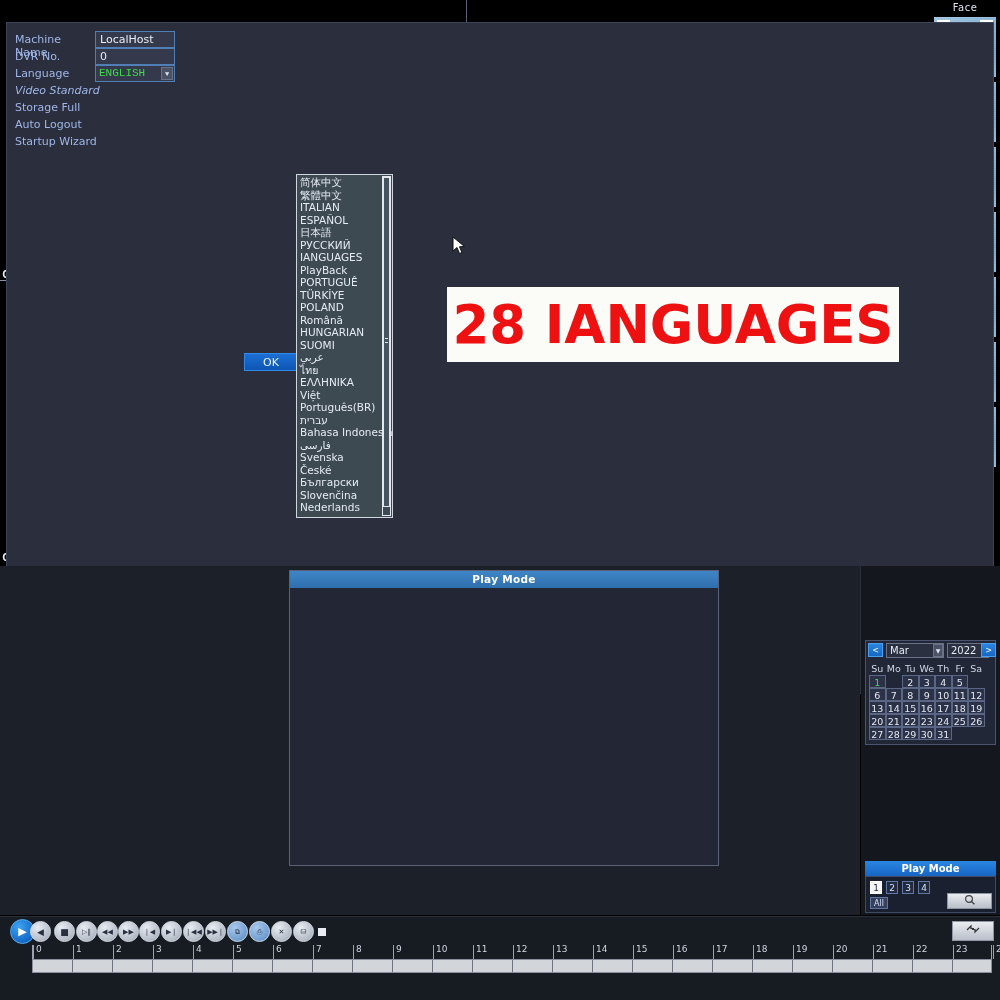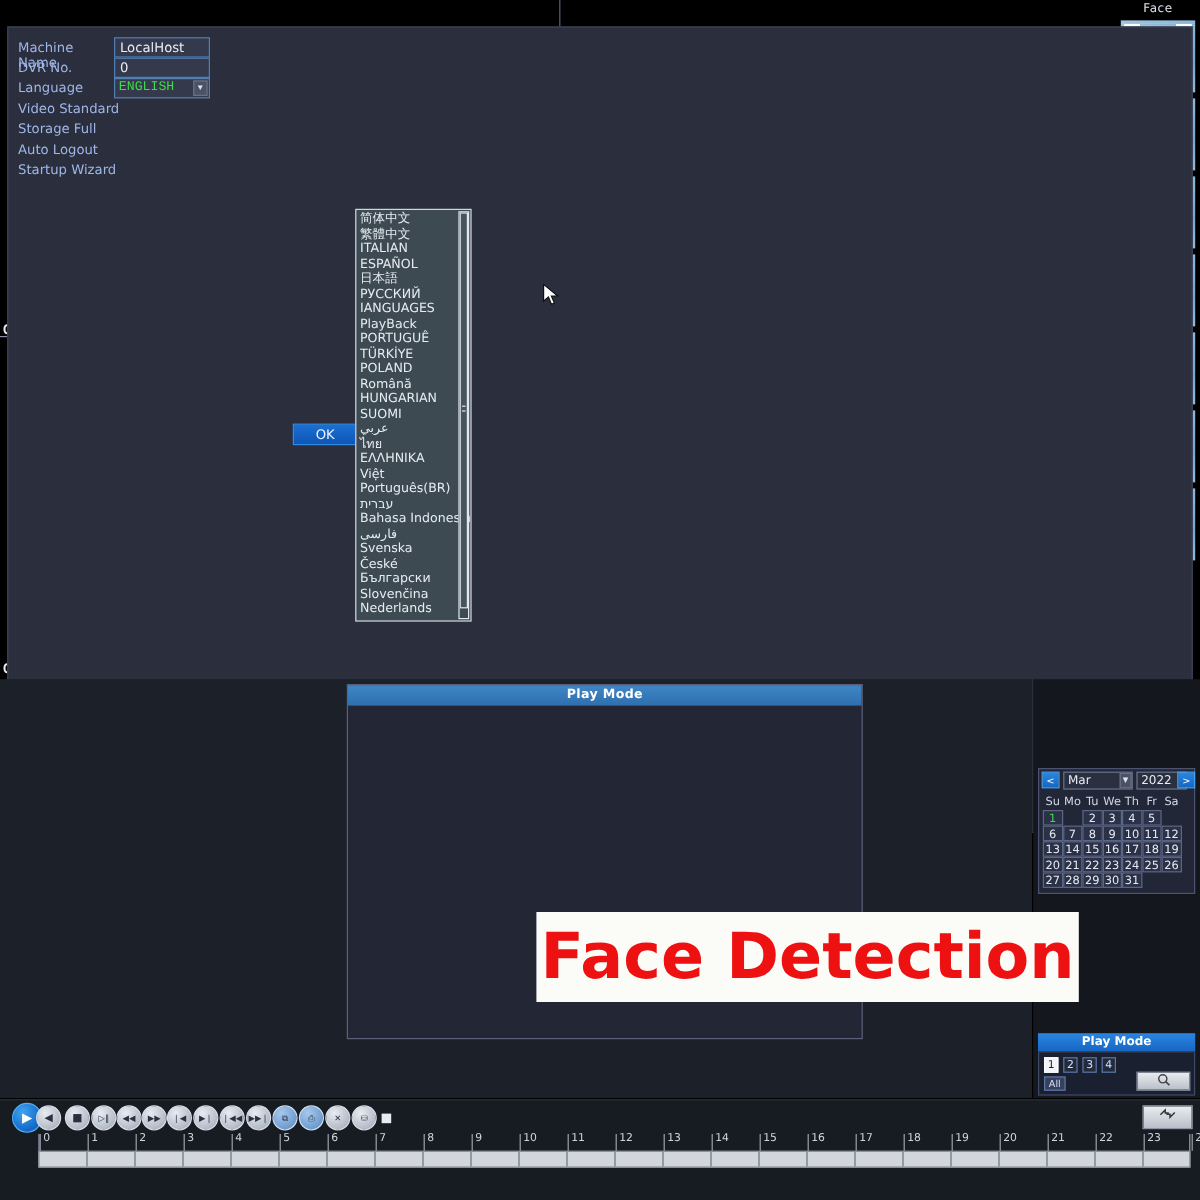--- a/index.html
+++ b/index.html
@@ -539,21 +539,21 @@
       </div>
   </div>
 
   <div class="gen-dlg">
     <div class="dlg-title">General</div>
     <div class="gen-inner">
 
       <div class="form-label" style="left:8px; top:10px;">Machine Name</div>
       <div class="form-label" style="left:8px; top:27px;">DVR No.</div>
       <div class="form-label" style="left:8px; top:44px;">Language</div>
-      <div class="form-label" style="left:8px; top:61px; width:96px;">Video Standard</div>
+      <div class="form-label" style="left:8px; top:61px; width:96px;font-style:italic;">Video Standard</div>
       <div class="form-label" style="left:8px; top:78px;">Storage Full</div>
       <div class="form-label" style="left:8px; top:95px;">Auto Logout</div>
       <div class="form-label" style="left:8px; top:112px; width:96px;">Startup Wizard</div>
 
       <input class="inp" style="left: 88px; top: 8px; width: 80px;" value="LocalHost">
       <input class="inp" style="left: 88px; top: 25px; width: 80px;" value="0">
 
       <div class="sel" style="left:88px; top:42px; width:80px;font-family:Liberation Mono, monospace;">
         <span class="selval">ENGLISH</span>
         <span class="arrow">▼</span>
@@ -598,32 +598,32 @@
       <div class="lang-sb-thumb">
         <div class="lang-sb-grip"></div>
       </div>
     </div>
   </div>
 
   <svg class="cursor-arrow" style="left:452px; top:236px; width:14px; height:20px;" viewBox="0 0 14 20">
     <path d="M1 1 L1 15 L5 11.5 L7.5 17.5 L10 16.5 L7.5 10.8 L12.5 10.5 Z" fill="#ffffff" stroke="#101010" stroke-width="1"></path>
   </svg>
 
+  <div class="banner banner-lang">
+    <span>28 IANGUAGES</span>
+  </div>
 
   <div class="lower"></div>
   <div class="right-lower"></div>
 
   <div class="pm-dlg">
     <div class="pm-title">Play Mode</div>
 
   </div>
 
-  <div class="banner banner-face">
-    <span>Face Detection</span>
-  </div>
 
   <div class="cal rp-cal">
     <div class="cal-head">
       <div class="cal-nav" style="left:0; top:0;">&lt;</div>
       <div class="cal-mon">
         <span class="v">Mar</span>
         <span class="a">▼</span>
       </div>
       <div class="cal-yr">2022</div>
       <div class="cal-nav" style="left:113px; top:0;">&gt;</div>

